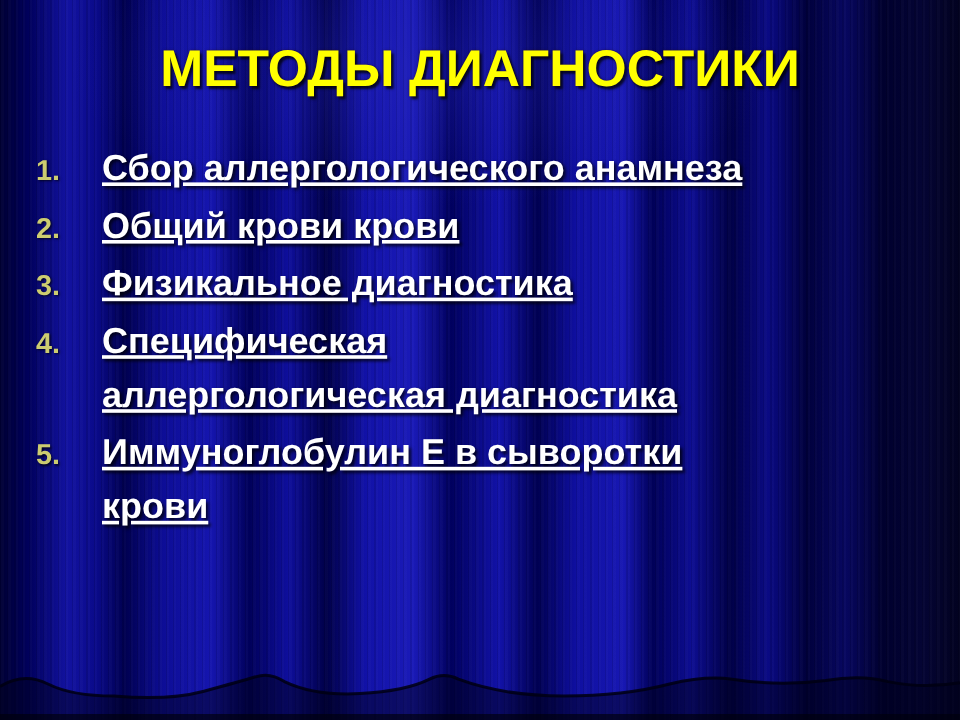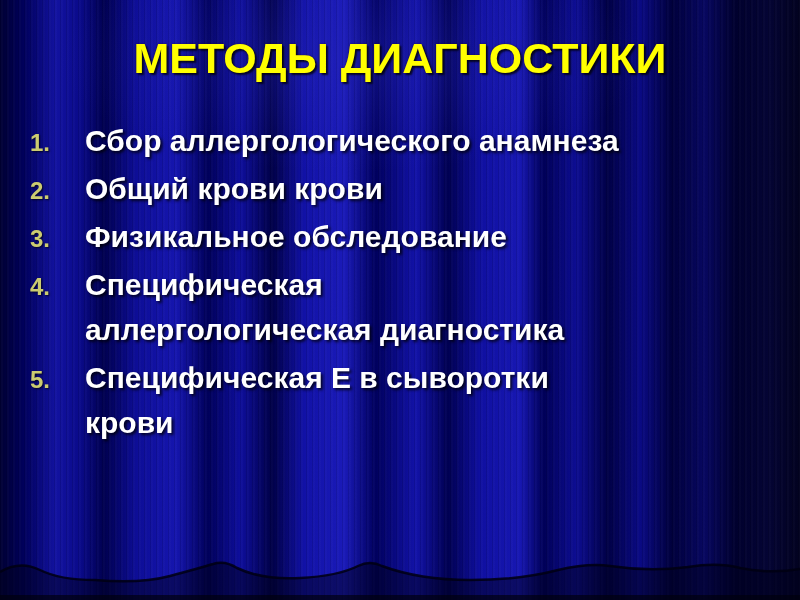--- a/index.html
+++ b/index.html
@@ -104,20 +104,21 @@
   }
 
   .list-text {
     flex: 1 1 auto;
     font-size: 30px;
     font-weight: bold;
     color: #ffffff;
     line-height: 45px;
     text-shadow: 2px 2px 3px rgba(0,0,0,0.8);
     white-space: pre-line;
+    text-decoration: underline;
   }
 </style>
 </head>
 <body>
 
 <div class="slide">
 
   <svg class="curtain-hem" viewBox="0 0 800 62" preserveAspectRatio="none" aria-hidden="true">
     <path d="M0,34 Q20,22 40,32 Q60,42 95,42 Q140,46 170,38 Q200,30 213,26
              Q225,22 237,30 Q262,42 300,40 Q338,38 358,28 Q370,22 382,28
@@ -136,27 +137,27 @@
     <li class="list-item">
       <span class="list-number">1.</span>
       <span class="list-text">Сбор аллергологического анамнеза</span>
     </li>
     <li class="list-item">
       <span class="list-number">2.</span>
       <span class="list-text">Общий крови крови</span>
     </li>
     <li class="list-item">
       <span class="list-number">3.</span>
-      <span class="list-text">Физикальное обследование</span>
+      <span class="list-text">Физикальное диагностика</span>
     </li>
     <li class="list-item">
       <span class="list-number">4.</span>
       <span class="list-text">Специфическая
 аллергологическая диагностика</span>
     </li>
     <li class="list-item">
       <span class="list-number">5.</span>
-      <span class="list-text">Специфическая Е в сыворотки
+      <span class="list-text">Иммуноглобулин Е в сыворотки
 крови</span>
     </li>
   </ol>
 
 </div>
 
 </body></html>

